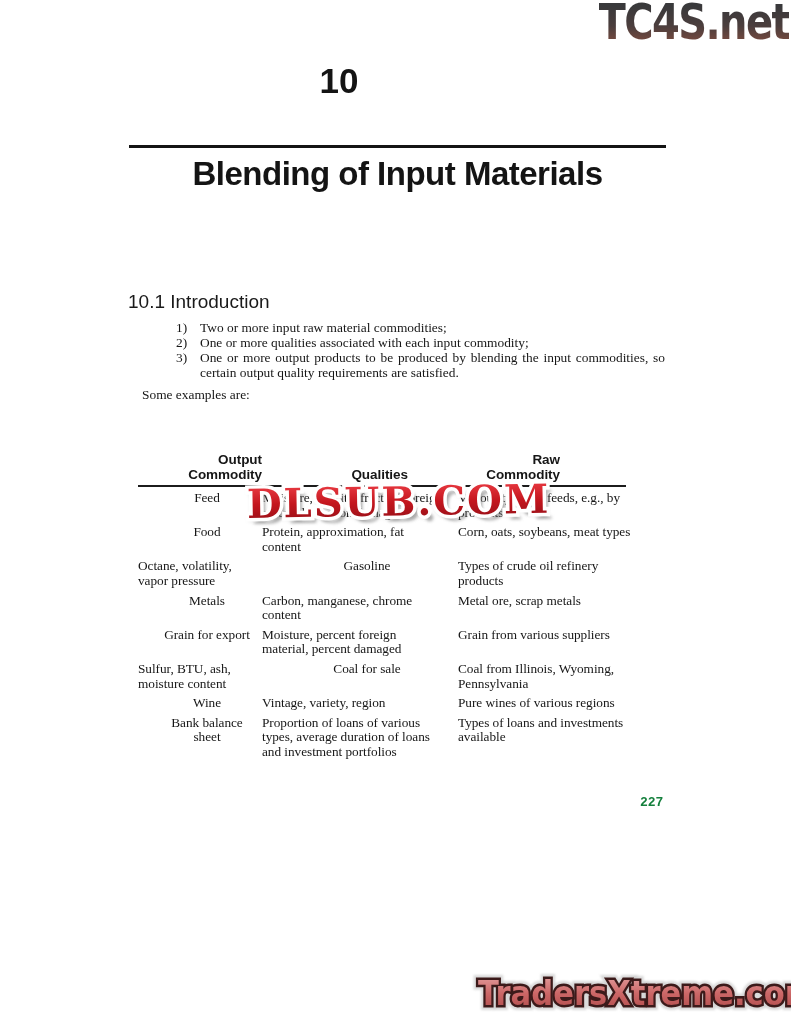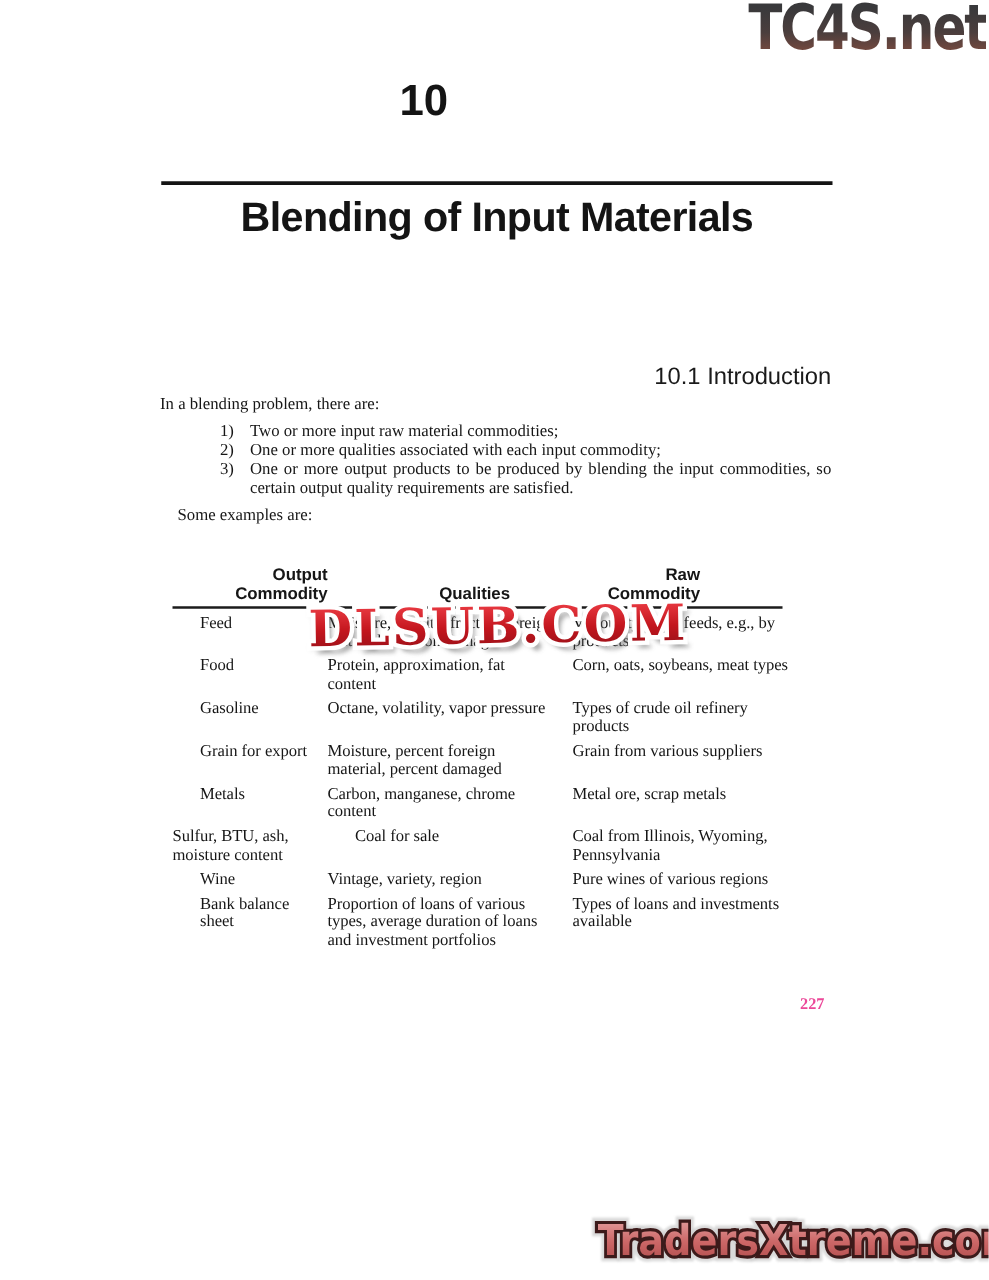--- a/index.html
+++ b/index.html
@@ -20,48 +20,48 @@
   .chapnum{position:absolute;top:61px;left:0;width:678px;text-align:center;
     font-family:"Liberation Sans",sans-serif;font-weight:bold;font-size:35px;color:#141414;}
   .titleblock{position:absolute;left:129px;top:145px;width:537px;
     border-top:3px solid #141414;padding-top:7px;text-align:center;}
   .titleblock .title{font-family:"Liberation Sans",sans-serif;font-weight:bold;font-size:33px;
     letter-spacing:-0.5px;color:#141414;}
 
   
   .content{position:absolute;left:128px;top:291px;width:537px;font-size:13.4px;line-height:15px;}
   .content .h2{font-family:"Liberation Sans",sans-serif;font-weight:400;font-size:19px;
-    line-height:22px;margin:0 0 2px 0;color:#1a1a1a;text-align:right;}
+    line-height:22px;margin:0 0 2px 0;color:#1a1a1a;}
   .content p{margin:0;}
   .olist{margin:7px 0 7px 0;}
   .olist .li{display:flex;margin:0;}
   .olist .num{flex:0 0 24px;margin-left:48px;}
   .olist .litext{flex:1;text-align:justify;}
   .para{text-align:justify;text-indent:14px;margin-top:7px !important;}
   .examples{text-indent:14px;}
 
   
   .tablewrap{position:absolute;left:138px;top:452px;width:512px;
     font-size:13.3px;line-height:14.6px;letter-spacing:-0.05px;}
   .thead{display:grid;grid-template-columns:124px 196px 192px;align-items:end;
     font-family:"Liberation Sans",sans-serif;font-weight:bold;font-size:13.5px;line-height:15px;
     padding-bottom:3px;}
   .th{text-align:right;}
   .th.c1{padding-left:22px;}
   .th.c2{padding-right:50px;}
   .th.c3{padding-right:90px;}
   .hrule{width:488px;height:0;border-top:2px solid #1c1c1c;margin:0 0 4px 0;}
   .tr{display:grid;grid-template-columns:124px 196px 192px;margin-bottom:5px;}
-  .td.c1{padding-left:22px;padding-right:8px;}
+  .td.c1{padding-left:22px;padding-right:8px;text-align:center;}
   .td.c2{padding-right:14px;}
   .td.c3{padding-right:6px;}
 
   
   .pageno{position:absolute;left:640px;top:795px;
-    font-family:Liberation Serif, serif;font-weight:bold;font-size:13px;color:#ec4899;}
+    font-family:Liberation Mono, monospace;font-weight:bold;font-size:13px;color:#15803d;}
 
   
   .dlsub{position:absolute;left:247px;top:482px;width:295px;height:52px;
     transform:rotate(-1deg);transform-origin:0 50%;}
   .dlsub .layer{position:absolute;left:0;top:0;white-space:nowrap;
     font-family:"DejaVu Serif",serif;font-weight:bold;font-size:40px;line-height:1.1;letter-spacing:2px;}
   .dlsub .shadow{z-index:1;color:rgba(110,110,110,0.55);transform:translate(5px,6px);filter:blur(1.5px);}
   .dlsub .outline{z-index:2;color:#ffffff;-webkit-text-stroke:7px #ffffff;
     text-shadow:0 2px 5px rgba(0,0,0,0.25);}
   .dlsub .fill{z-index:3;
@@ -89,21 +89,20 @@
   </div>
 
   <div class="chapnum">10</div>
 
   <div class="titleblock">
     <div class="title">Blending of Input Materials</div>
   </div>
 
   <div class="content">
     <div class="h2">10.1 Introduction</div>
-    <p>In a blending problem, there are:</p>
     <div class="olist">
       <div class="li">
         <span class="num">1)</span>
         <span class="litext">Two or more input raw material commodities;</span>
       </div>
       <div class="li">
         <span class="num">2)</span>
         <span class="litext">One or more qualities associated with each input commodity;</span>
       </div>
       <div class="li">
@@ -126,33 +125,33 @@
       <div class="td c1">Feed</div>
       <div class="td c2">Moisture, density, fraction foreign material, fraction damaged</div>
       <div class="td c3">Various types of feeds, e.g., by products</div>
     </div>
     <div class="tr">
       <div class="td c1">Food</div>
       <div class="td c2">Protein, approximation, fat content</div>
       <div class="td c3">Corn, oats, soybeans, meat types</div>
     </div>
     <div class="tr">
+      <div class="td c2">Octane, volatility, vapor pressure</div>
       <div class="td c1">Gasoline</div>
-      <div class="td c2">Octane, volatility, vapor pressure</div>
       <div class="td c3">Types of crude oil refinery products</div>
+    </div>
+    <div class="tr">
+      <div class="td c1">Metals</div>
+      <div class="td c2">Carbon, manganese, chrome content</div>
+      <div class="td c3">Metal ore, scrap metals</div>
     </div>
     <div class="tr">
       <div class="td c1">Grain for export</div>
       <div class="td c2">Moisture, percent foreign material, percent damaged</div>
       <div class="td c3">Grain from various suppliers</div>
-    </div>
-    <div class="tr">
-      <div class="td c1">Metals</div>
-      <div class="td c2">Carbon, manganese, chrome content</div>
-      <div class="td c3">Metal ore, scrap metals</div>
     </div>
     <div class="tr">
       <div class="td c2">Sulfur, BTU, ash, moisture content</div>
       <div class="td c1">Coal for sale</div>
       <div class="td c3">Coal from Illinois, Wyoming, Pennsylvania</div>
     </div>
     <div class="tr">
       <div class="td c1">Wine</div>
       <div class="td c2">Vintage, variety, region</div>
       <div class="td c3">Pure wines of various regions</div>

